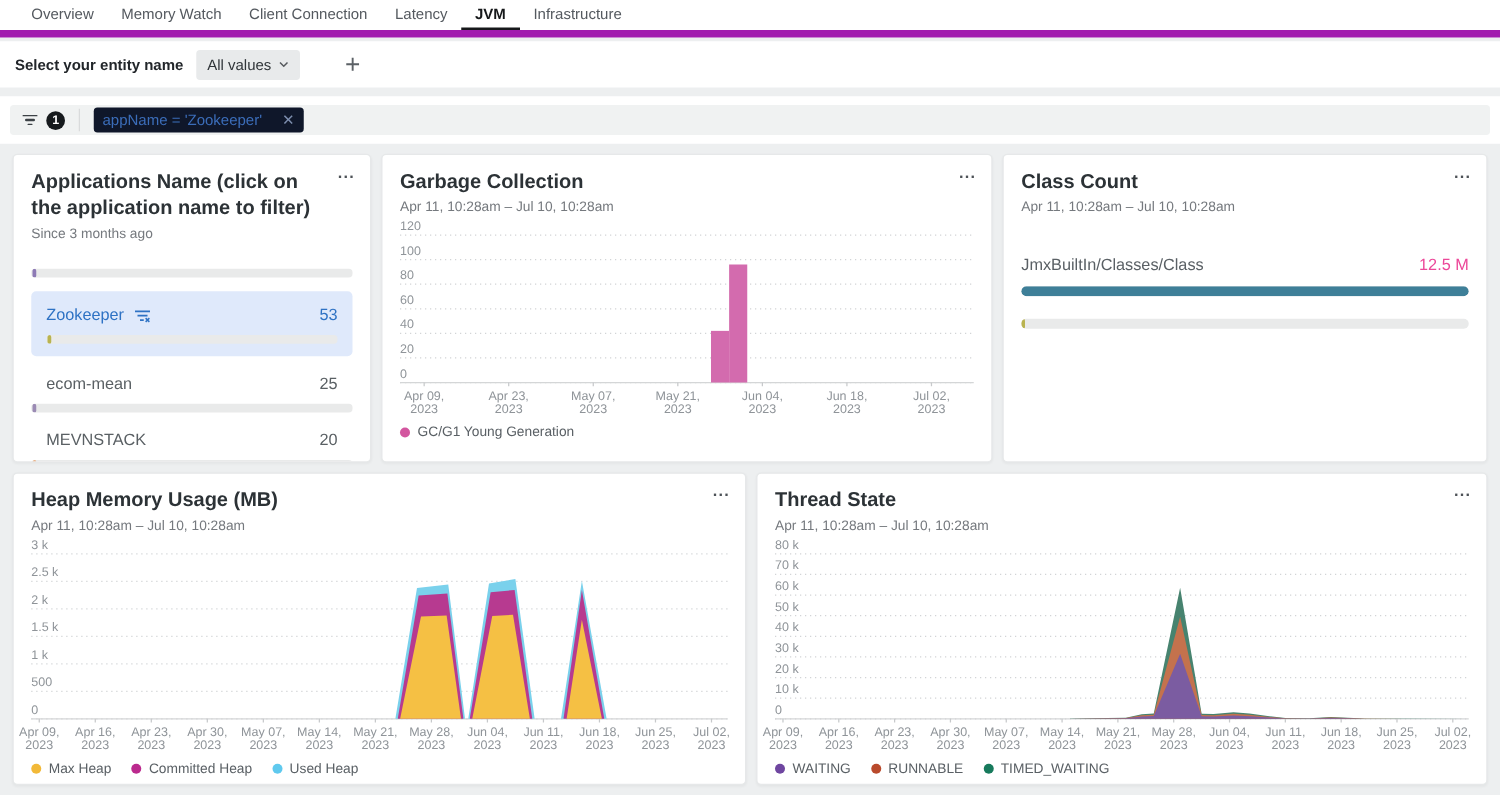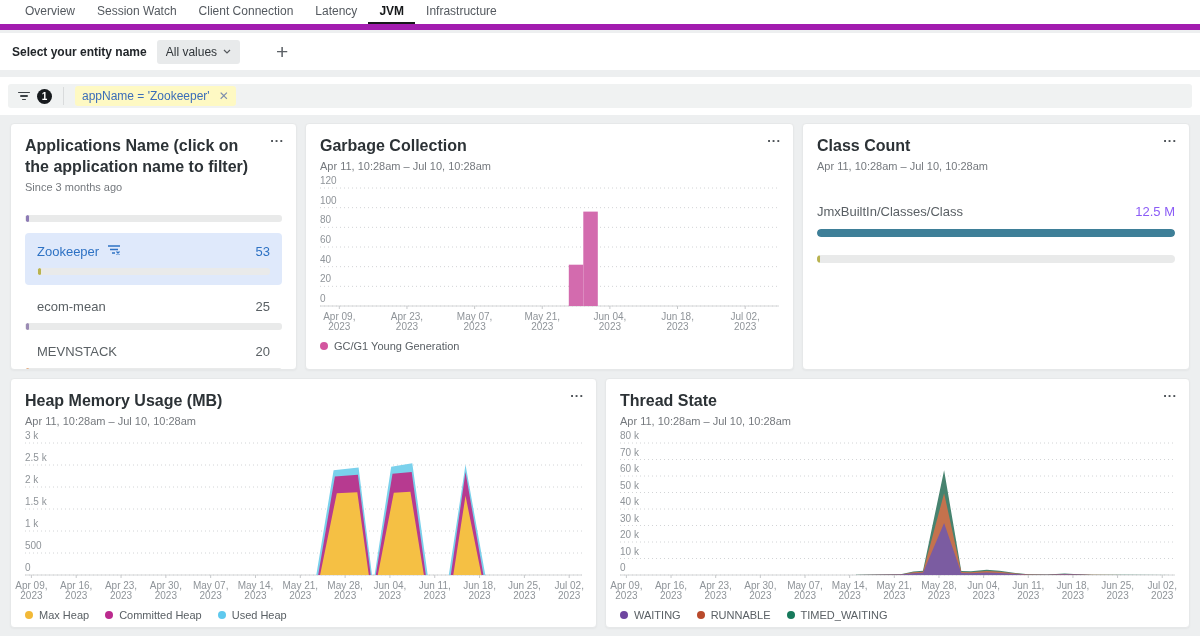--- a/index.html
+++ b/index.html
@@ -43,22 +43,22 @@
   }
   .funnel { display:flex; flex-direction:column; align-items:center; gap:2px; cursor:pointer; }
   .funnel i { display:block; height:1.5px; background:#3c4246; border-radius:1px; }
   .badge {
     width:15px; height:15px; border-radius:50%; background:#161a1d; color:#fff;
     font-size:10px; font-weight:bold; display:flex; align-items:center; justify-content:center;
     margin-left:7px;
   }
   .vdiv { width:1px; height:18px; background:#d9dbdc; margin:0 11px; }
   .filter-chip {
-    background:#fef9c3; border-radius:3px; padding:3px 7px; font-size:12px; color:#3b6db9;
-    display:flex; align-items:center; gap:9px; cursor:pointer; white-space:nowrap;
+    background:#0f172a; border-radius:3px; padding:3px 7px; font-size:12px; color:#3b6db9;
+    display:flex; align-items:center; gap:16px; cursor:pointer; white-space:nowrap;
   }
   .filter-chip .x { color:#7d8eae; font-size:12px; cursor:pointer; }
   .search-input {
     flex:1; border:none; outline:none; background:transparent;
     font-family:"Liberation Sans", sans-serif; font-size:12px; color:#333; margin-left:10px;
   }
   .search-input::placeholder { color:#8a9096; }
   
   .row1 { display:grid; grid-template-columns:287px 489px 388px; gap:8px; margin:8px 10px 0; }
   .row2 { display:grid; grid-template-columns:587px 585px; gap:8px; margin:8px 10px 0; }
@@ -77,49 +77,49 @@
   }
   
   .app-list { padding:10px 14px 0; }
   .bartrack { height:7px; background:#e9eaea; border-radius:3px; position:relative; overflow:hidden; }
   .bartrack .tick { position:absolute; left:1px; top:0; bottom:0; width:3px; border-radius:2px; }
   .app-top-bar { margin-top:12px; }
   .app-item-selected {
     margin-top:11px; background:#dfe9fb; border-radius:4px; padding:11px 12px 10px; cursor:pointer;
   }
   .app-row { display:flex; align-items:center; font-size:13px; color:#5a6064; }
-  .app-row .name { display:flex; align-items:flex-start; gap:8px; }
+  .app-row .name { display:flex; align-items:flex-end; gap:8px; }
   .app-row .val { margin-left:auto; }
   .app-item-selected .app-row { color:#2e72c4; }
   .app-item-selected .val { color:#2e72c4; }
   .app-item-selected .bartrack { margin-top:9px; }
   .app-plain { margin-top:14px; padding:0 12px; cursor:pointer; }
   .app-plain + .bartrack { margin:9px 0 0; }
   
   .cc-list { padding:18px 14px 0; }
   .cc-row { display:flex; font-size:13px; color:#5a6065; margin-top:14px; cursor:default; }
-  .cc-row .val { margin-left:auto; color:#8b5cf6; }
+  .cc-row .val { margin-left:auto; color:#ec4899; }
   .cc-bar { margin-top:10px; height:8px; background:#e9eaea; border-radius:4px; position:relative; overflow:hidden; }
   .cc-bar .fill { position:absolute; left:0; top:0; bottom:0; border-radius:4px; }
   .cc-gap { height:8px; }
   
   .chart { margin:4px 14px 0; }
   .chart-gc { height:158px; }
   .chart-big { height:172px; }
   .chart svg { display:block; overflow:visible; }
   .legend { display:flex; gap:16px; padding:6px 14px 0; }
   .legend .li { display:flex; align-items:center; gap:6px; font-size:11px; color:#5a6065; cursor:pointer; }
   .legend .dot { width:8px; height:8px; border-radius:50%; flex:none; }
 </style>
 </head>
 <body>
 
 <div class="nav">
   <div class="tab">Overview</div>
-  <div class="tab">Session Watch</div>
+  <div class="tab">Memory Watch</div>
   <div class="tab">Client Connection</div>
   <div class="tab">Latency</div>
   <div class="tab active">JVM</div>
   <div class="tab">Infrastructure</div>
 </div>
 
 <div class="entity-band">
   <span class="entity-label">Select your entity name</span>
   <span class="entity-chip">
     <span>All values</span>

